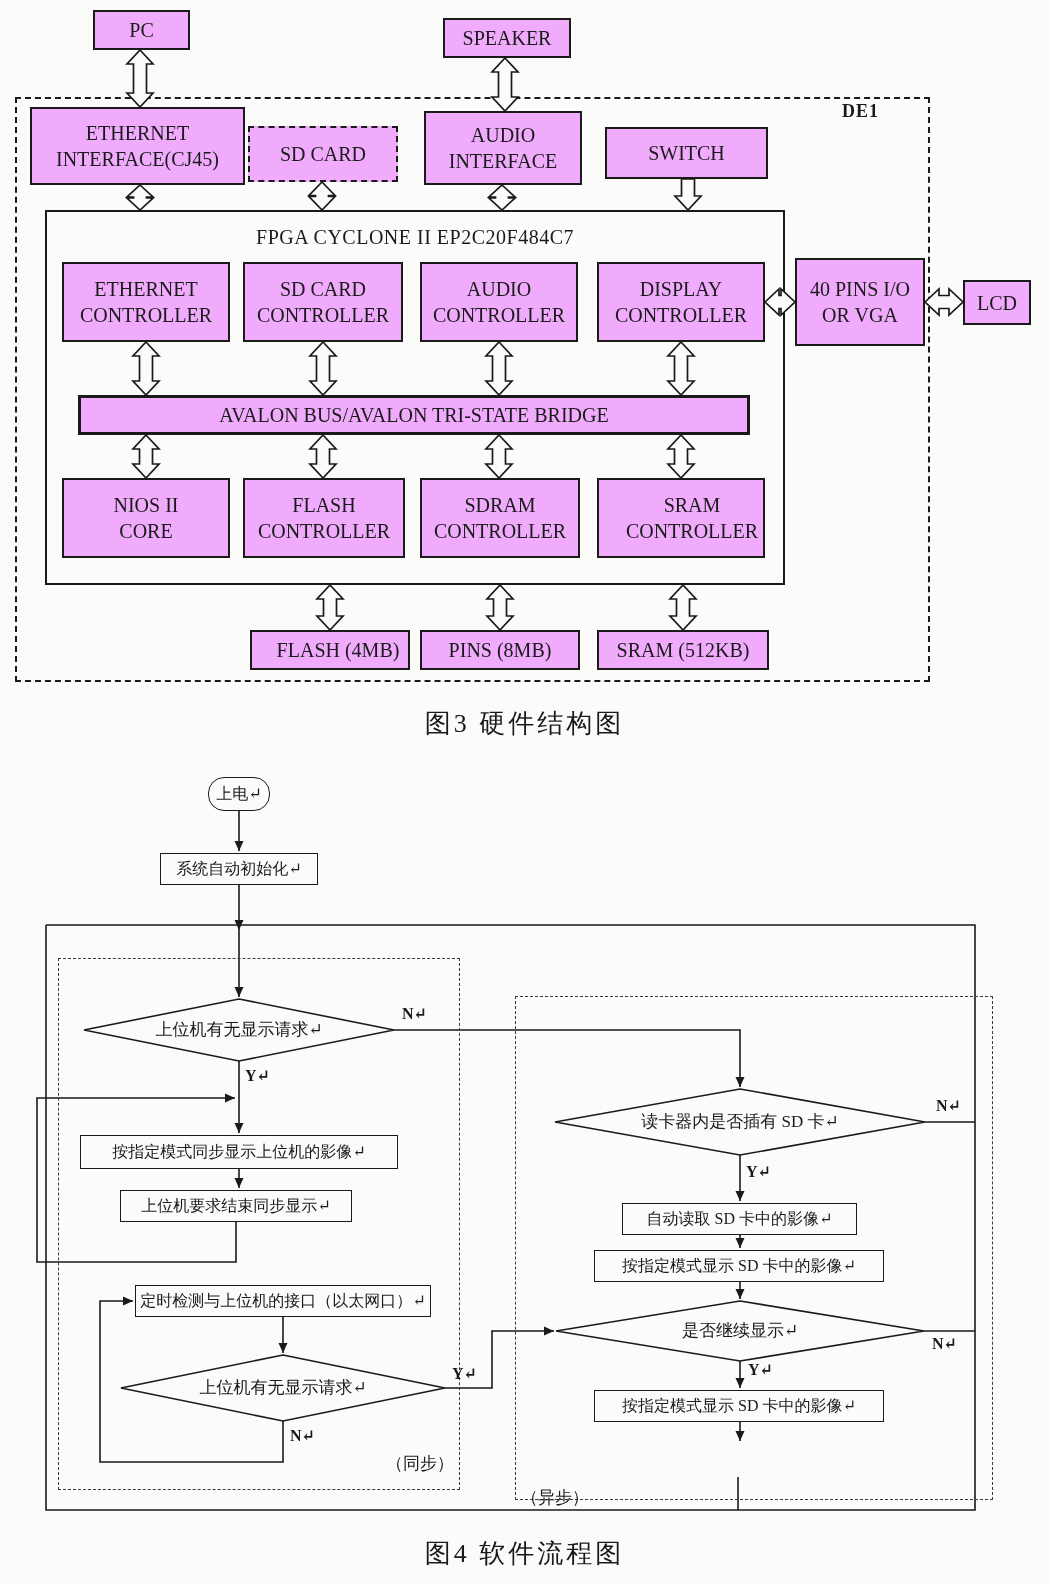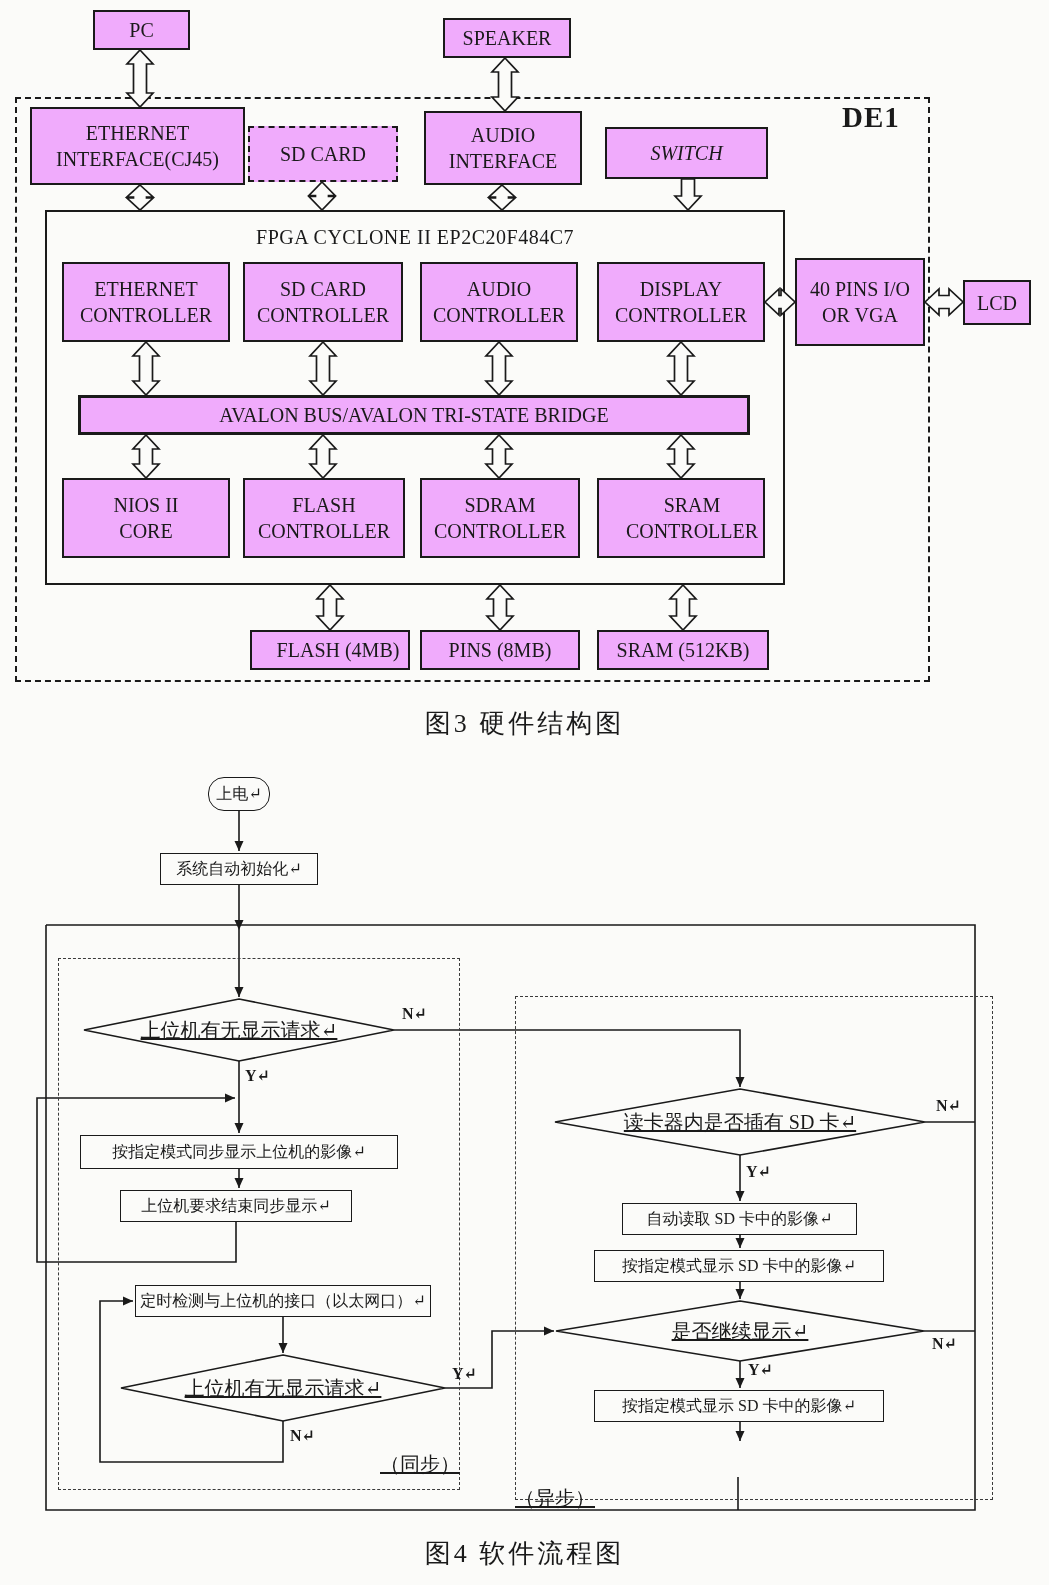--- a/index.html
+++ b/index.html
@@ -17,26 +17,26 @@
   .region{position:absolute;box-sizing:border-box;background:transparent;}
   .flowbox{
     position:absolute;border:1.6px solid #1a1a1a;background:#fbfbf9;
     display:flex;align-items:center;justify-content:center;text-align:center;
     box-sizing:border-box;font-size:16px;line-height:1.15;padding:1px 3px;
   }
   .round{border-radius:16px;}
   .dashed-region{position:absolute;border:1.6px dashed #3a3a3a;box-sizing:border-box;background:transparent;}
   .dtext{
     position:absolute;display:flex;align-items:center;justify-content:center;
-    text-align:center;font-size:20px;pointer-events:none;line-height:1.1;text-decoration:underline;
+    text-align:center;font-size:17px;pointer-events:none;line-height:1.1;
   }
   .yn{position:absolute;font-size:16px;font-weight:bold;}
   .caption{position:absolute;left:0;width:100%;text-align:center;font-size:26px;letter-spacing:3px;}
   .fpga-title{position:absolute;text-align:center;font-size:20px;letter-spacing:0.5px;}
-  .de1{position:absolute;font-weight:bold;font-size:29px;letter-spacing:1px;}
+  .de1{position:absolute;font-weight:bold;font-size:18px;letter-spacing:1px;}
 </style>
 </head>
 <body>
 
 <div id="stage">
 
   <svg id="flow-svg" width="1049" height="1585">
       <polyline points="46,925 975,925 975,1510 46,1510 46,925" fill="none" stroke="#1a1a1a" stroke-width="1.6"></polyline>
       <polyline points="239,811 239,851" fill="none" stroke="#1a1a1a" stroke-width="1.6"></polyline>
       <polygon points="239,851 234.5,841 243.5,841" fill="#1a1a1a"></polygon>
@@ -81,21 +81,21 @@
   <div class="box" style="left:443px;top:18px;width:128px;height:40px;">SPEAKER</div>
 
   <div class="region" style="left:15px;top:97px;width:915px;height:585px;border:2.5px dashed #1a1a1a;"></div>
   <div class="de1" style="left:842px;top:101px;">DE1</div>
 
   <div class="box" style="left:30px;top:107px;width:215px;height:78px;">ETHERNET
 INTERFACE(CJ45)</div>
   <div class="box" style="left:248px;top:126px;width:150px;height:56px;border-style:dashed;">SD CARD</div>
   <div class="box" style="left:424px;top:111px;width:158px;height:74px;">AUDIO
 INTERFACE</div>
-  <div class="box" style="left:605px;top:127px;width:163px;height:52px;font-style:italic;">SWITCH</div>
+  <div class="box" style="left:605px;top:127px;width:163px;height:52px;">SWITCH</div>
 
   <div class="region" style="left:45px;top:210px;width:740px;height:375px;border:2.5px solid #1a1a1a;"></div>
   <div class="fpga-title" style="left:45px;top:226px;width:740px;">FPGA CYCLONE II EP2C20F484C7</div>
 
   <div class="box" style="left:62px;top:262px;width:168px;height:80px;">ETHERNET
 CONTROLLER</div>
   <div class="box" style="left:243px;top:262px;width:160px;height:80px;">SD CARD
 CONTROLLER</div>
   <div class="box" style="left:420px;top:262px;width:158px;height:80px;">AUDIO
 CONTROLLER</div>

